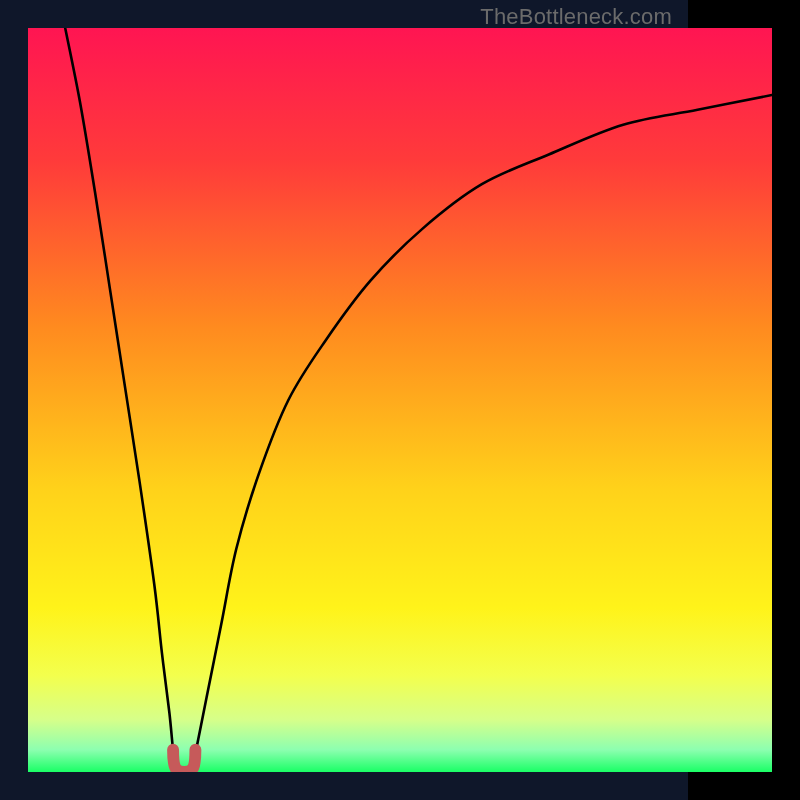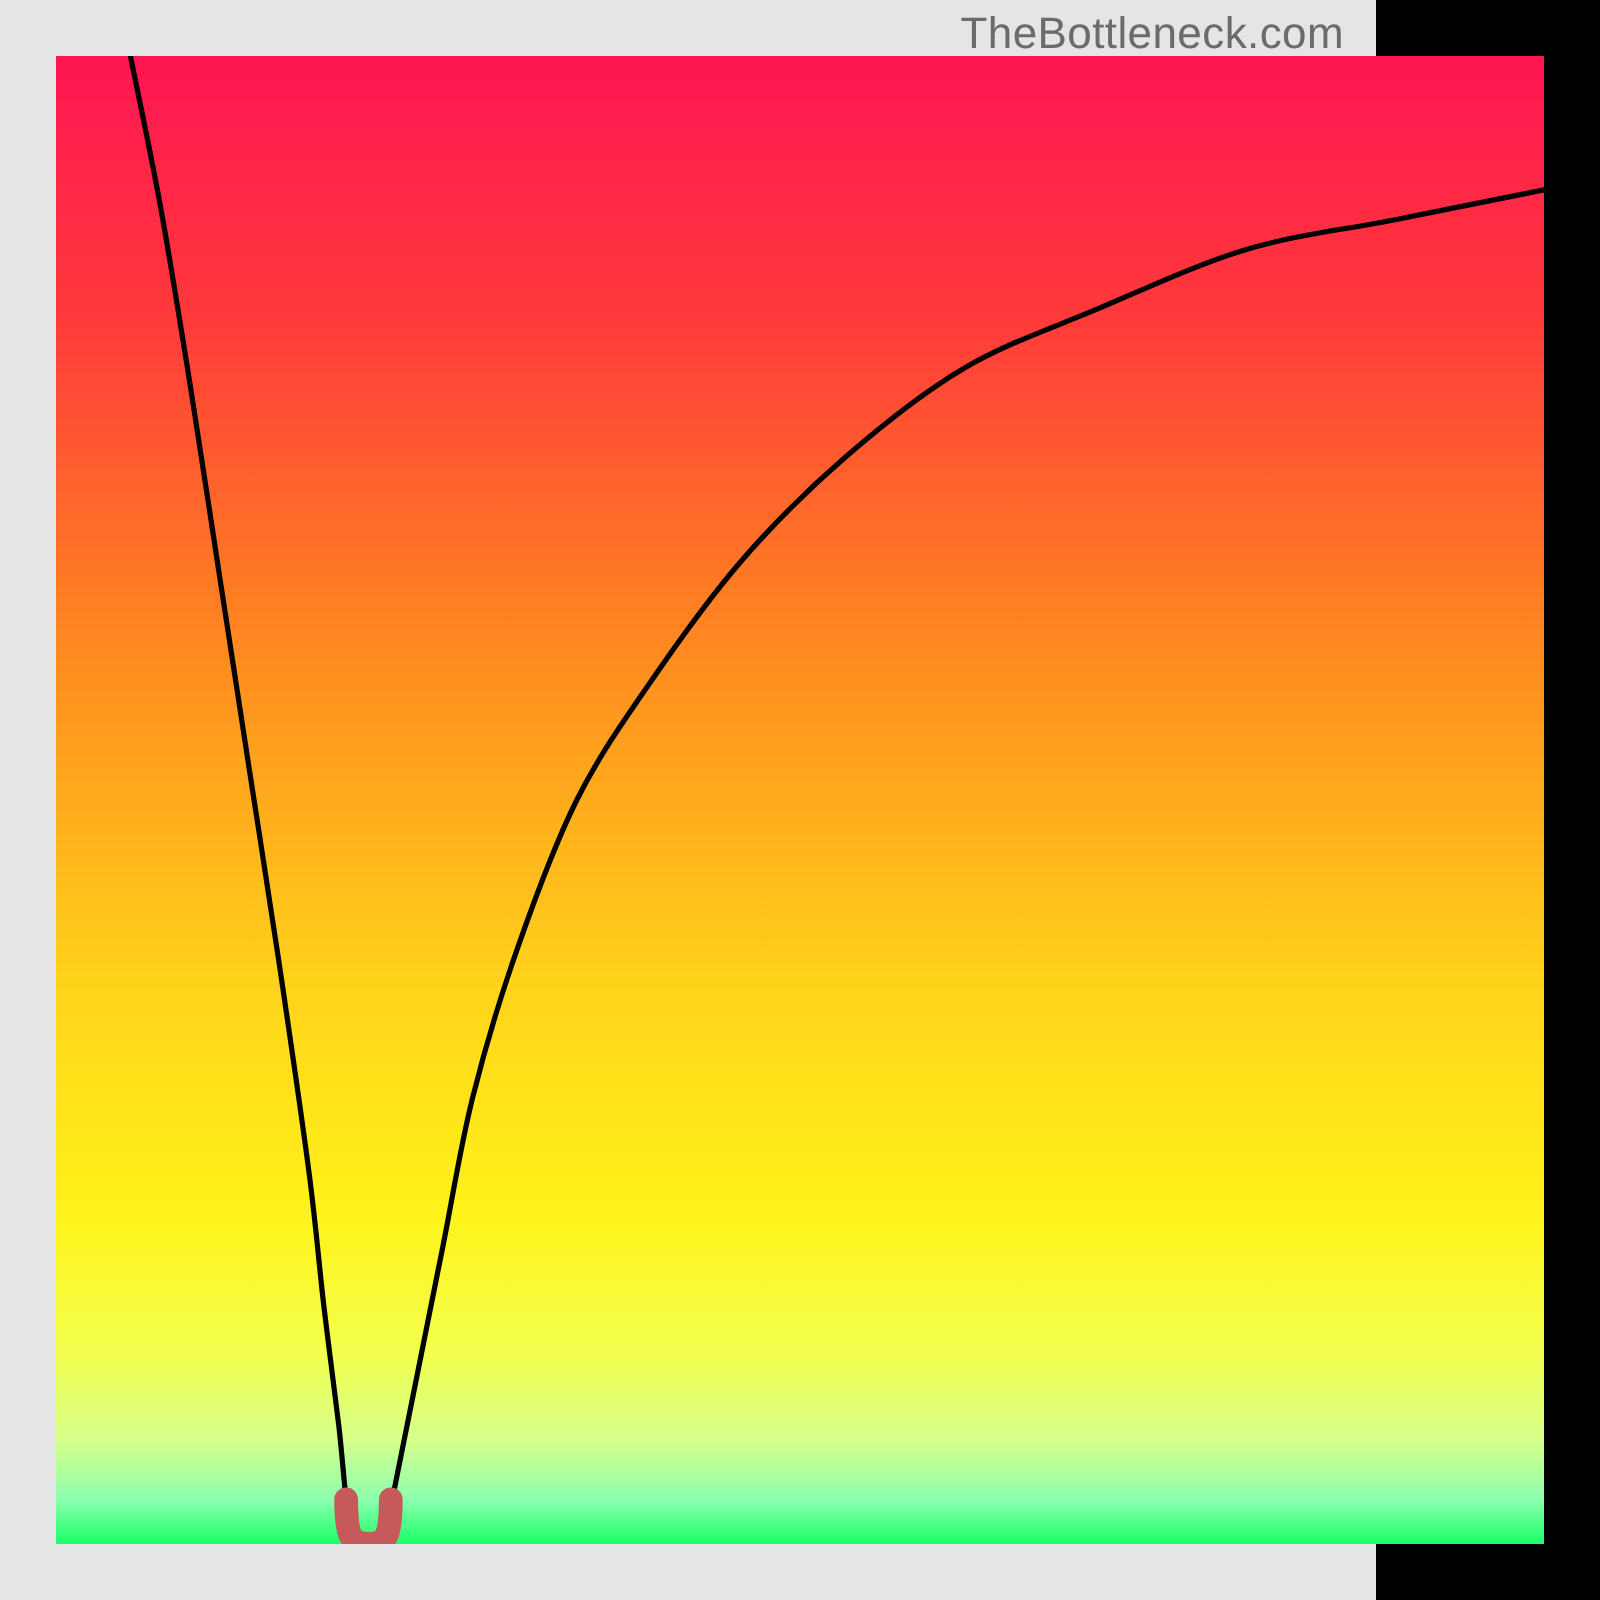--- a/index.html
+++ b/index.html
@@ -8,21 +8,21 @@
     width: 800px;
     height: 800px;
     overflow: hidden;
     background: #000;
     font-family: Arial, Helvetica, sans-serif;
   }
   .frame {
     position: relative;
     width: 688px;
     height: 800px;
-    background: #e5e5e5;
+    background: #0f172a;
   }
   .watermark {
     position: absolute;
     top: 4px;
     right: 16px;
     color: #6b6b6b;
     font-size: 22px;
     letter-spacing: 0.2px;
     z-index: 10;
   }

